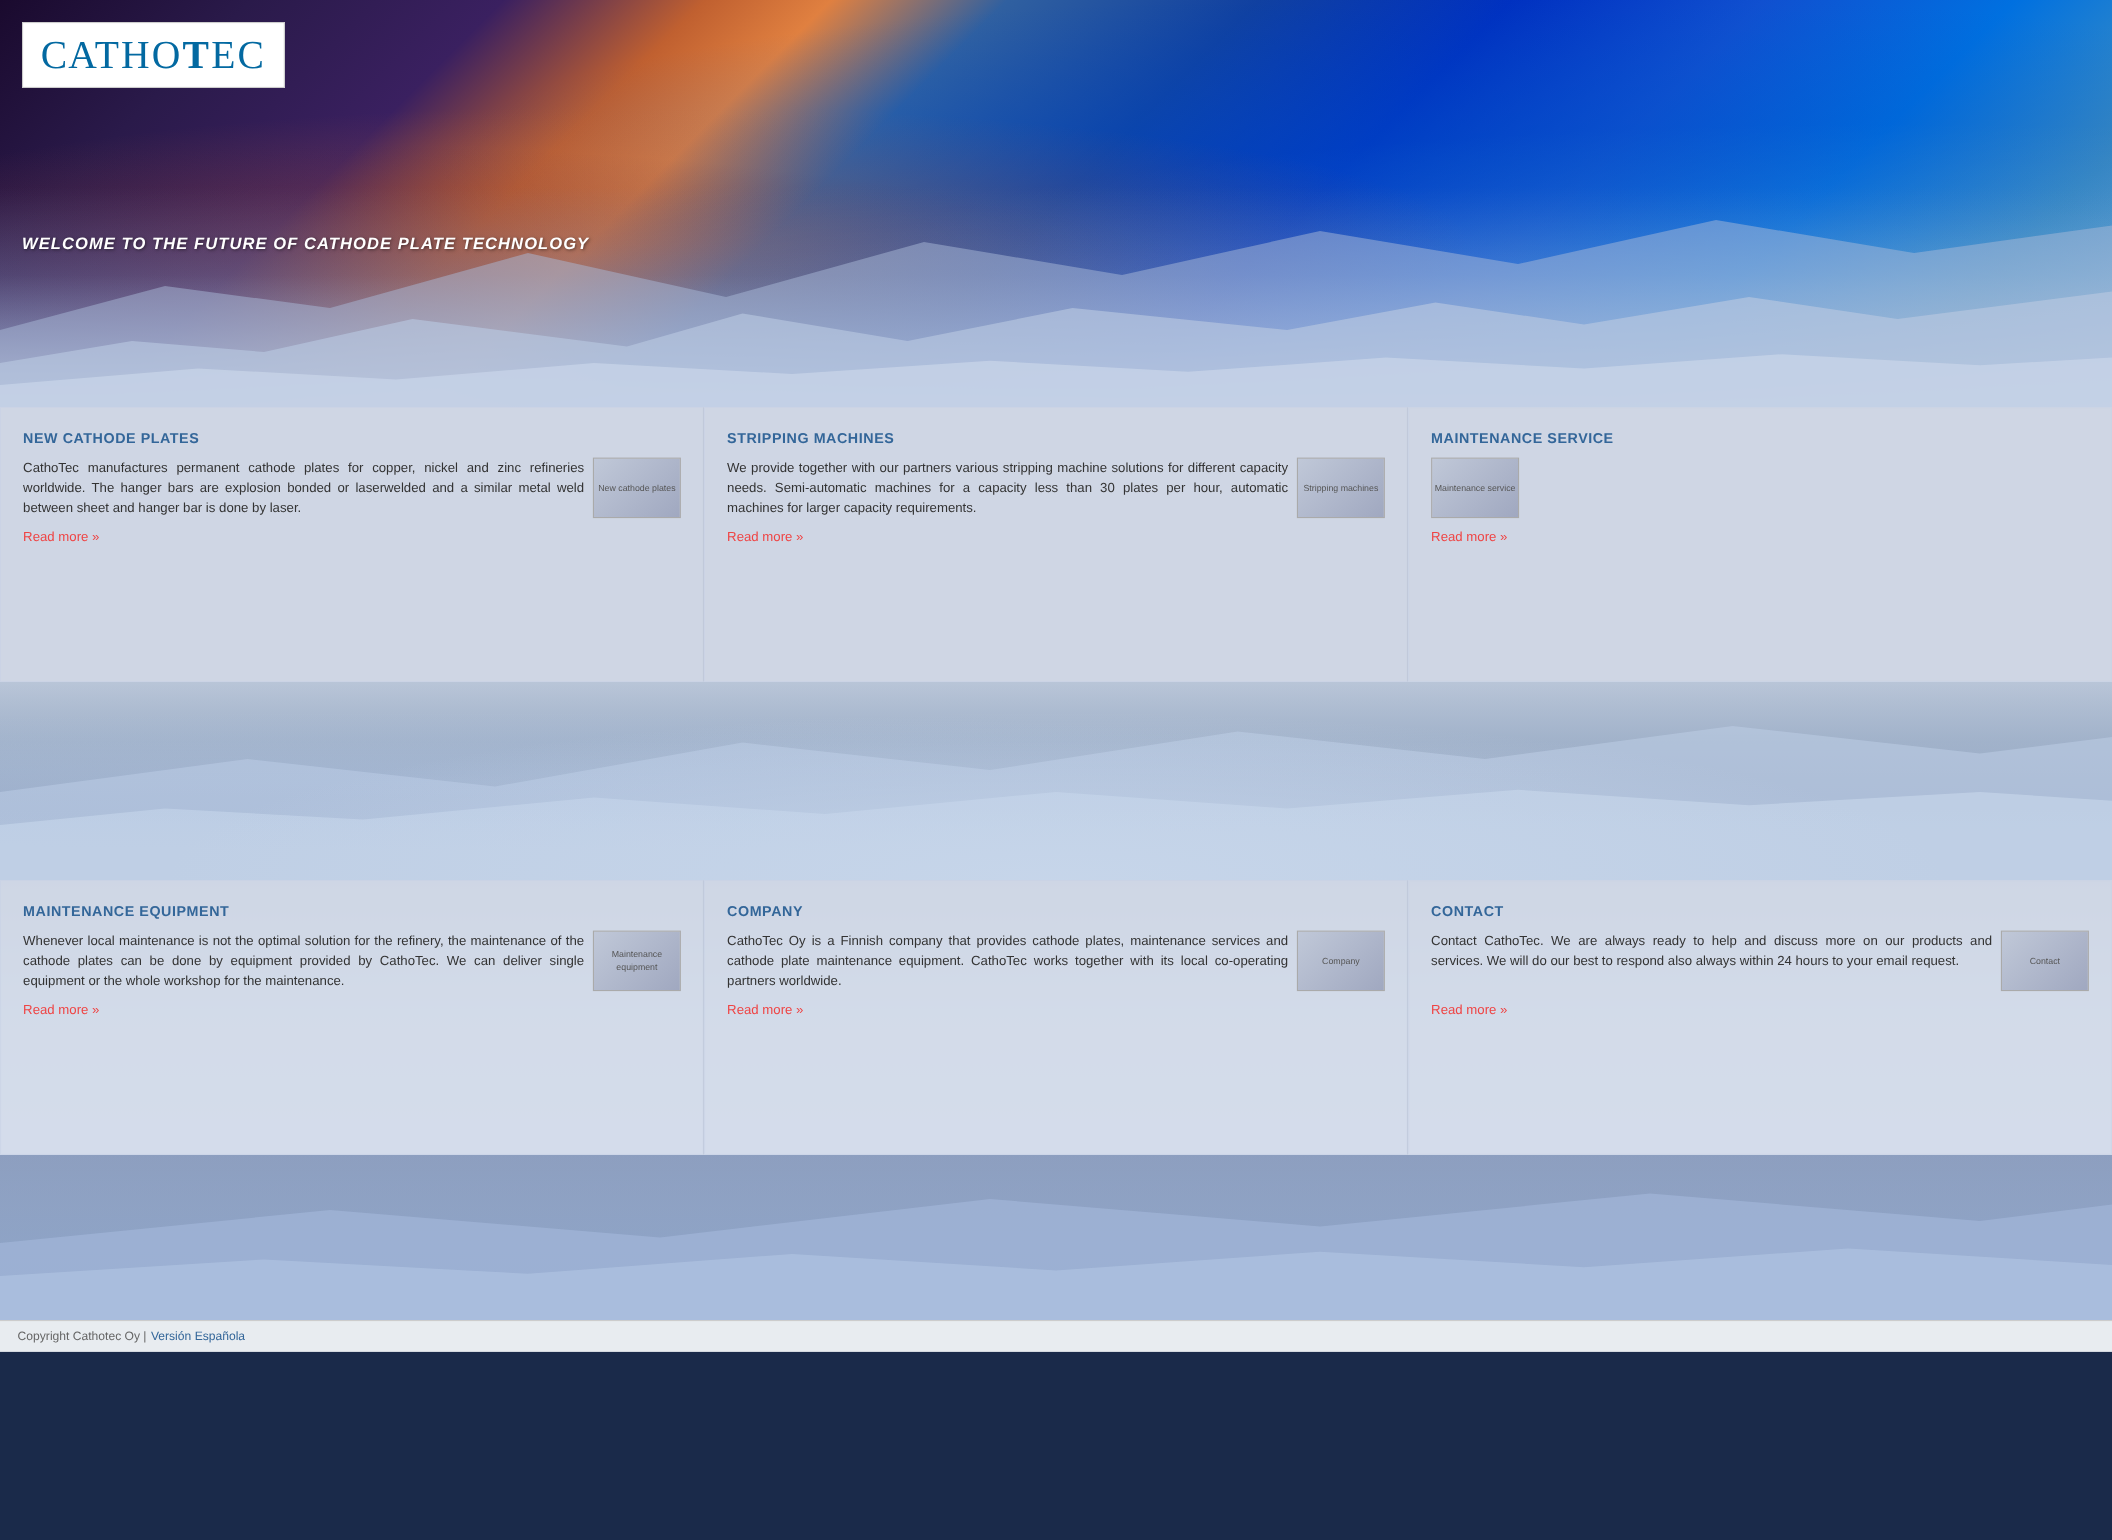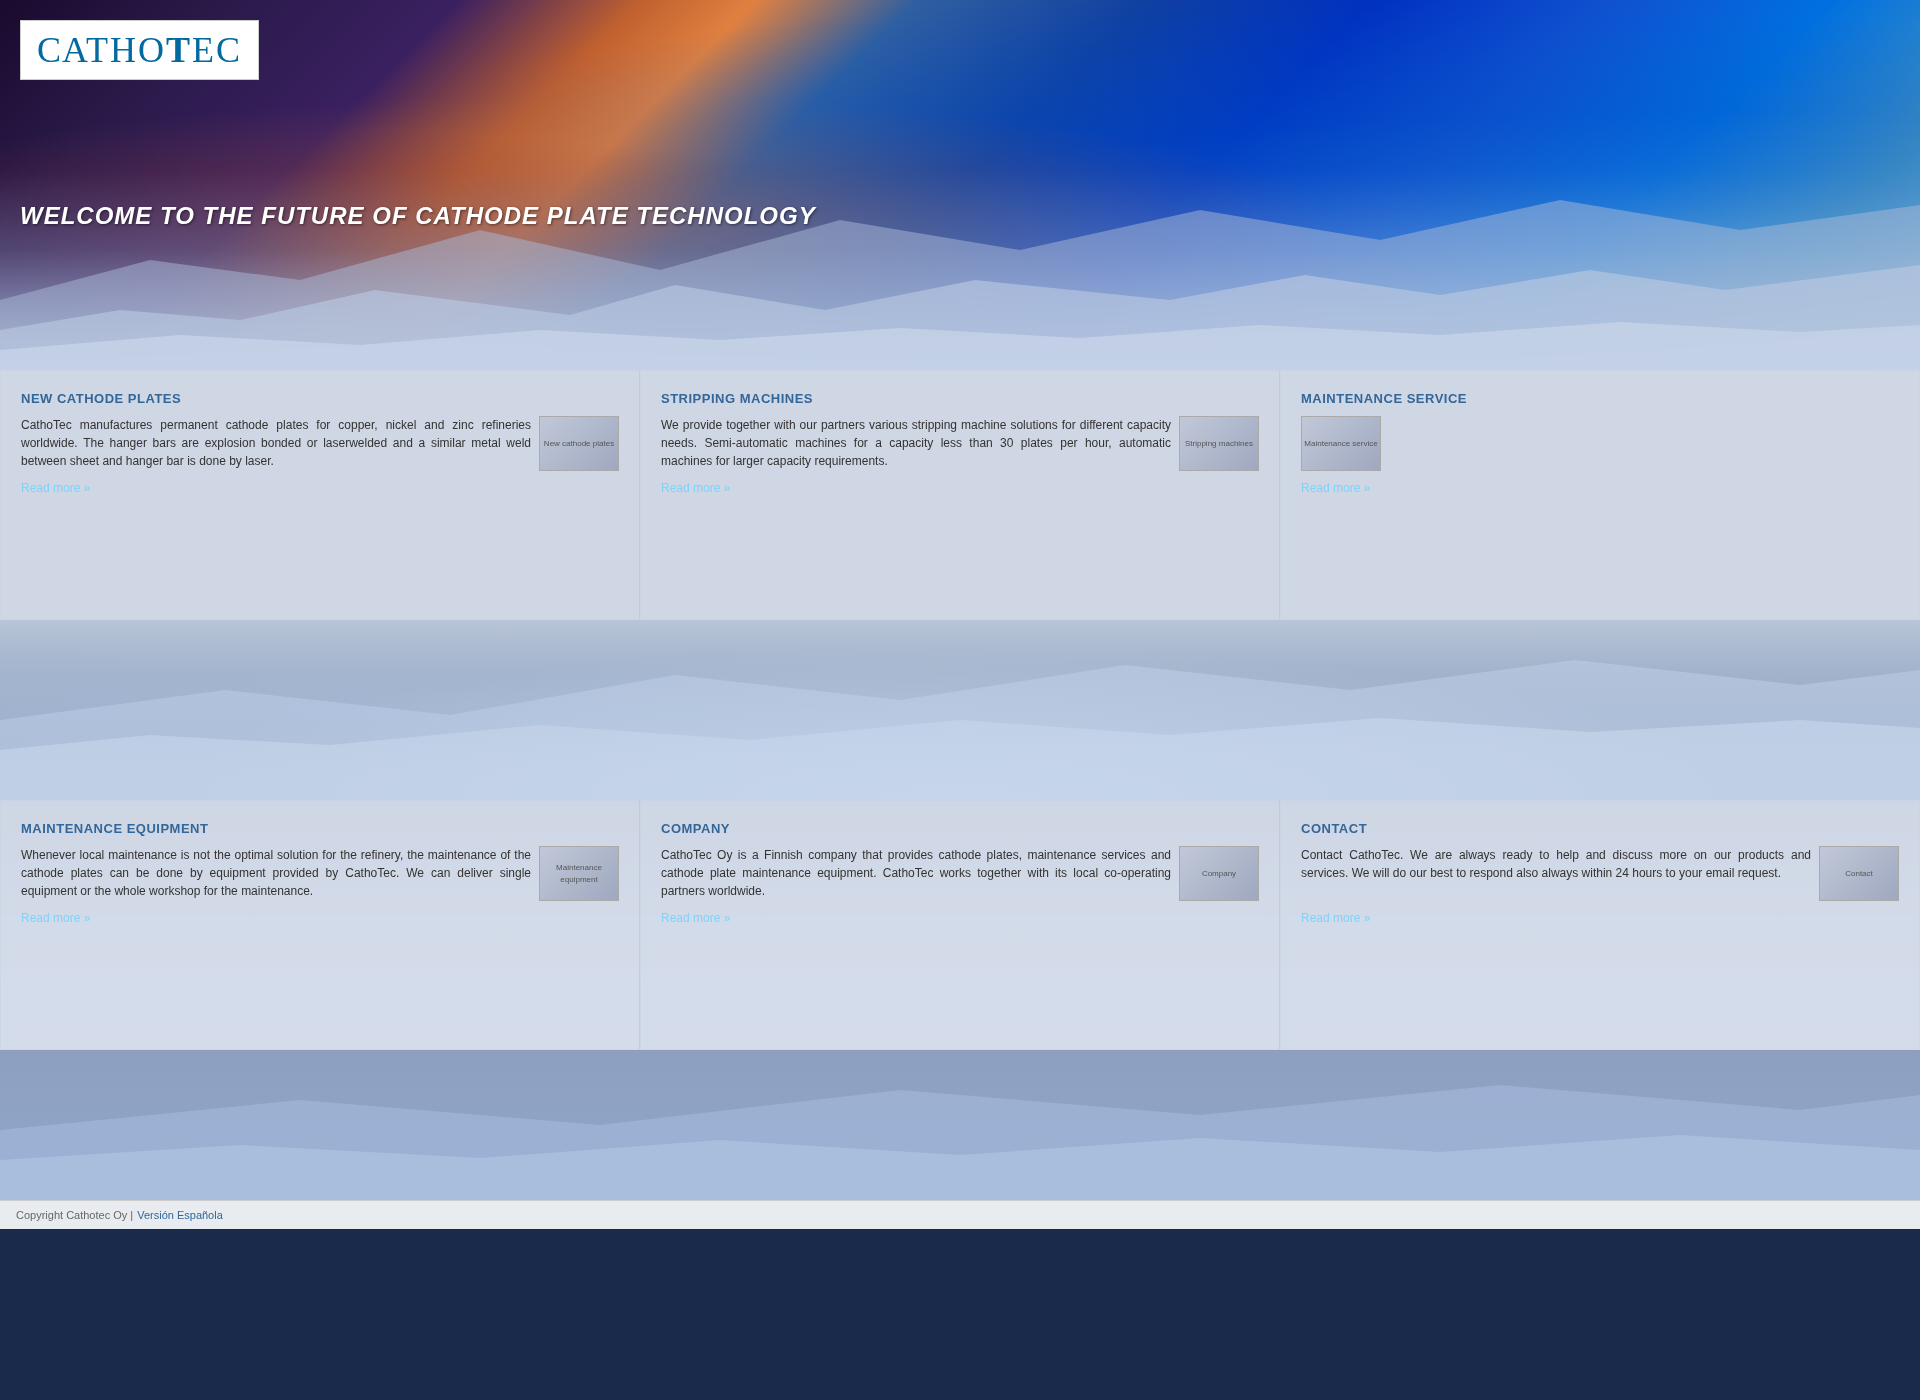--- a/index.html
+++ b/index.html
@@ -73,21 +73,21 @@
       font-family: Georgia, 'Times New Roman', serif;
       text-transform: uppercase;
     }
 
     .hero-tagline {
       position: absolute;
       bottom: 140px;
       left: 20px;
       color: white;
       font-style: italic;
-      font-size: 24px;
+      font-size: 15px;
       font-weight: bold;
       letter-spacing: 1px;
       text-shadow: 1px 1px 3px rgba(0,0,0,0.5);
       z-index: 10;
     }
 
     .cards-row {
       display: flex;
       width: 100%;
     }
@@ -135,21 +135,21 @@
       flex-shrink: 0;
       display: flex;
       align-items: center;
       justify-content: center;
       font-size: 9px;
       color: #666;
       text-align: center;
     }
 
     .read-more {
-      color: #7dd3fc;
+      color: #ef4444;
       font-size: 12px;
       text-decoration: none;
       display: inline-block;
       margin-top: 10px;
       cursor: pointer;
     }
 
     
     .transition-area {
       height: 180px;

